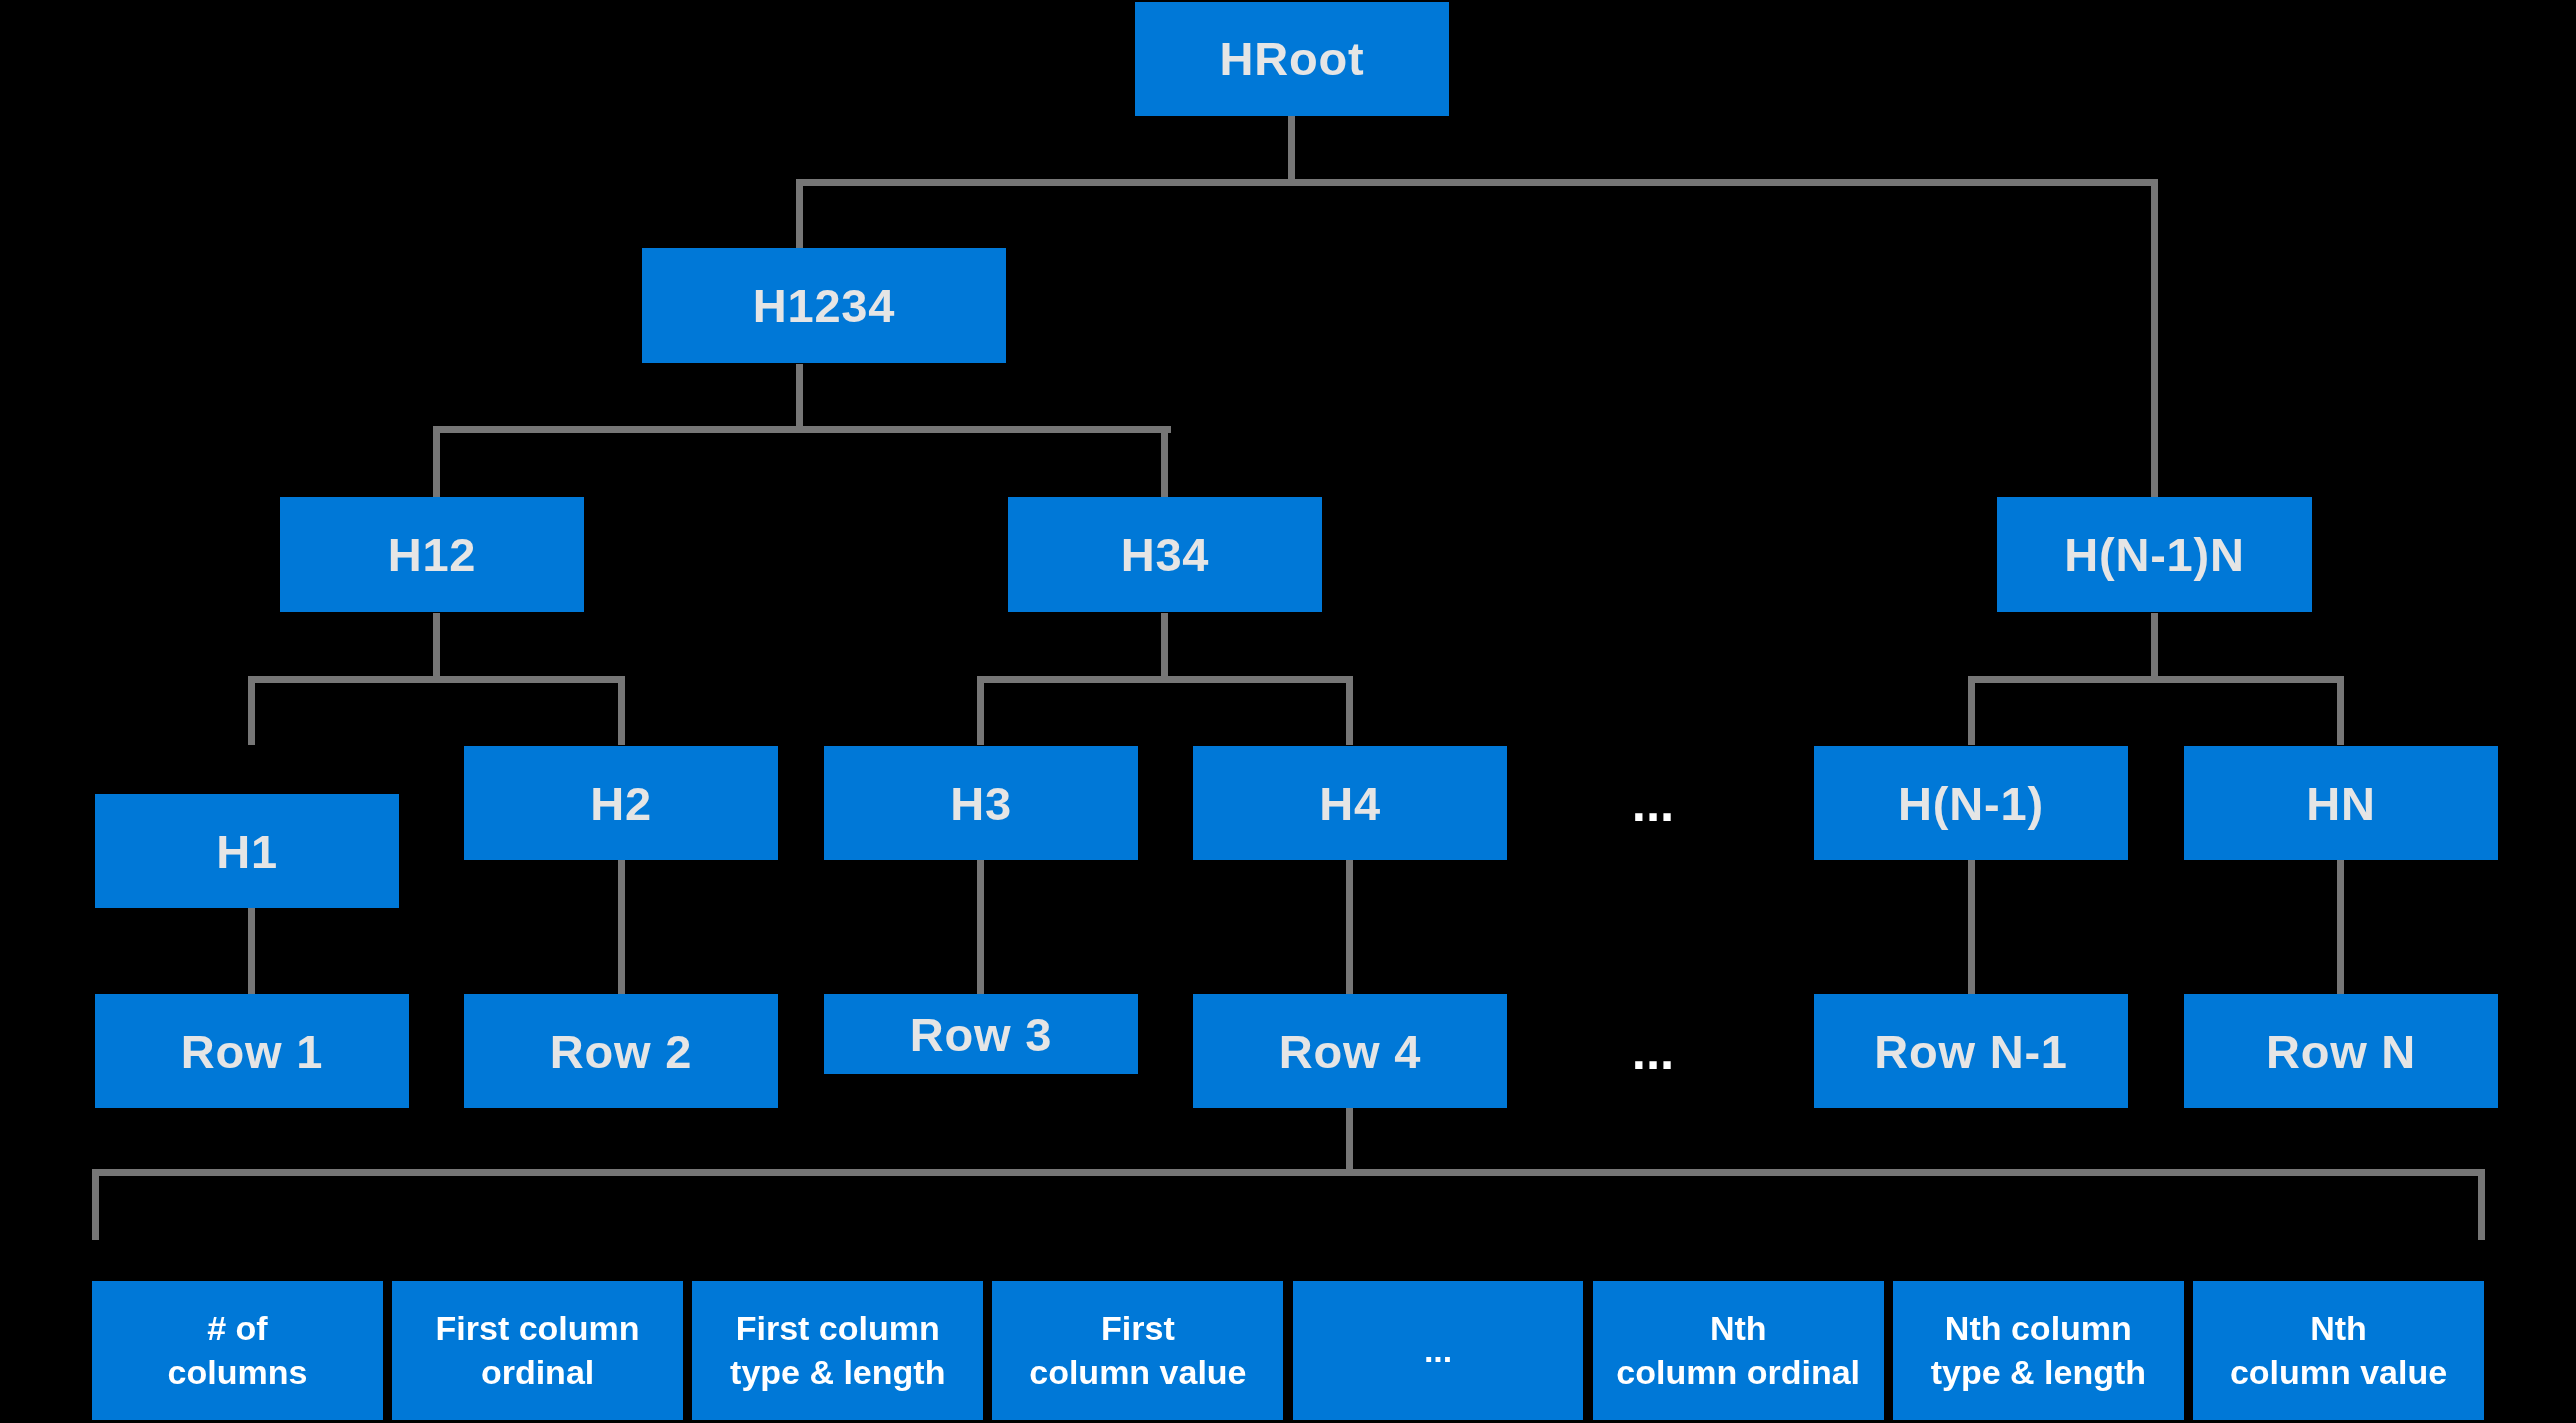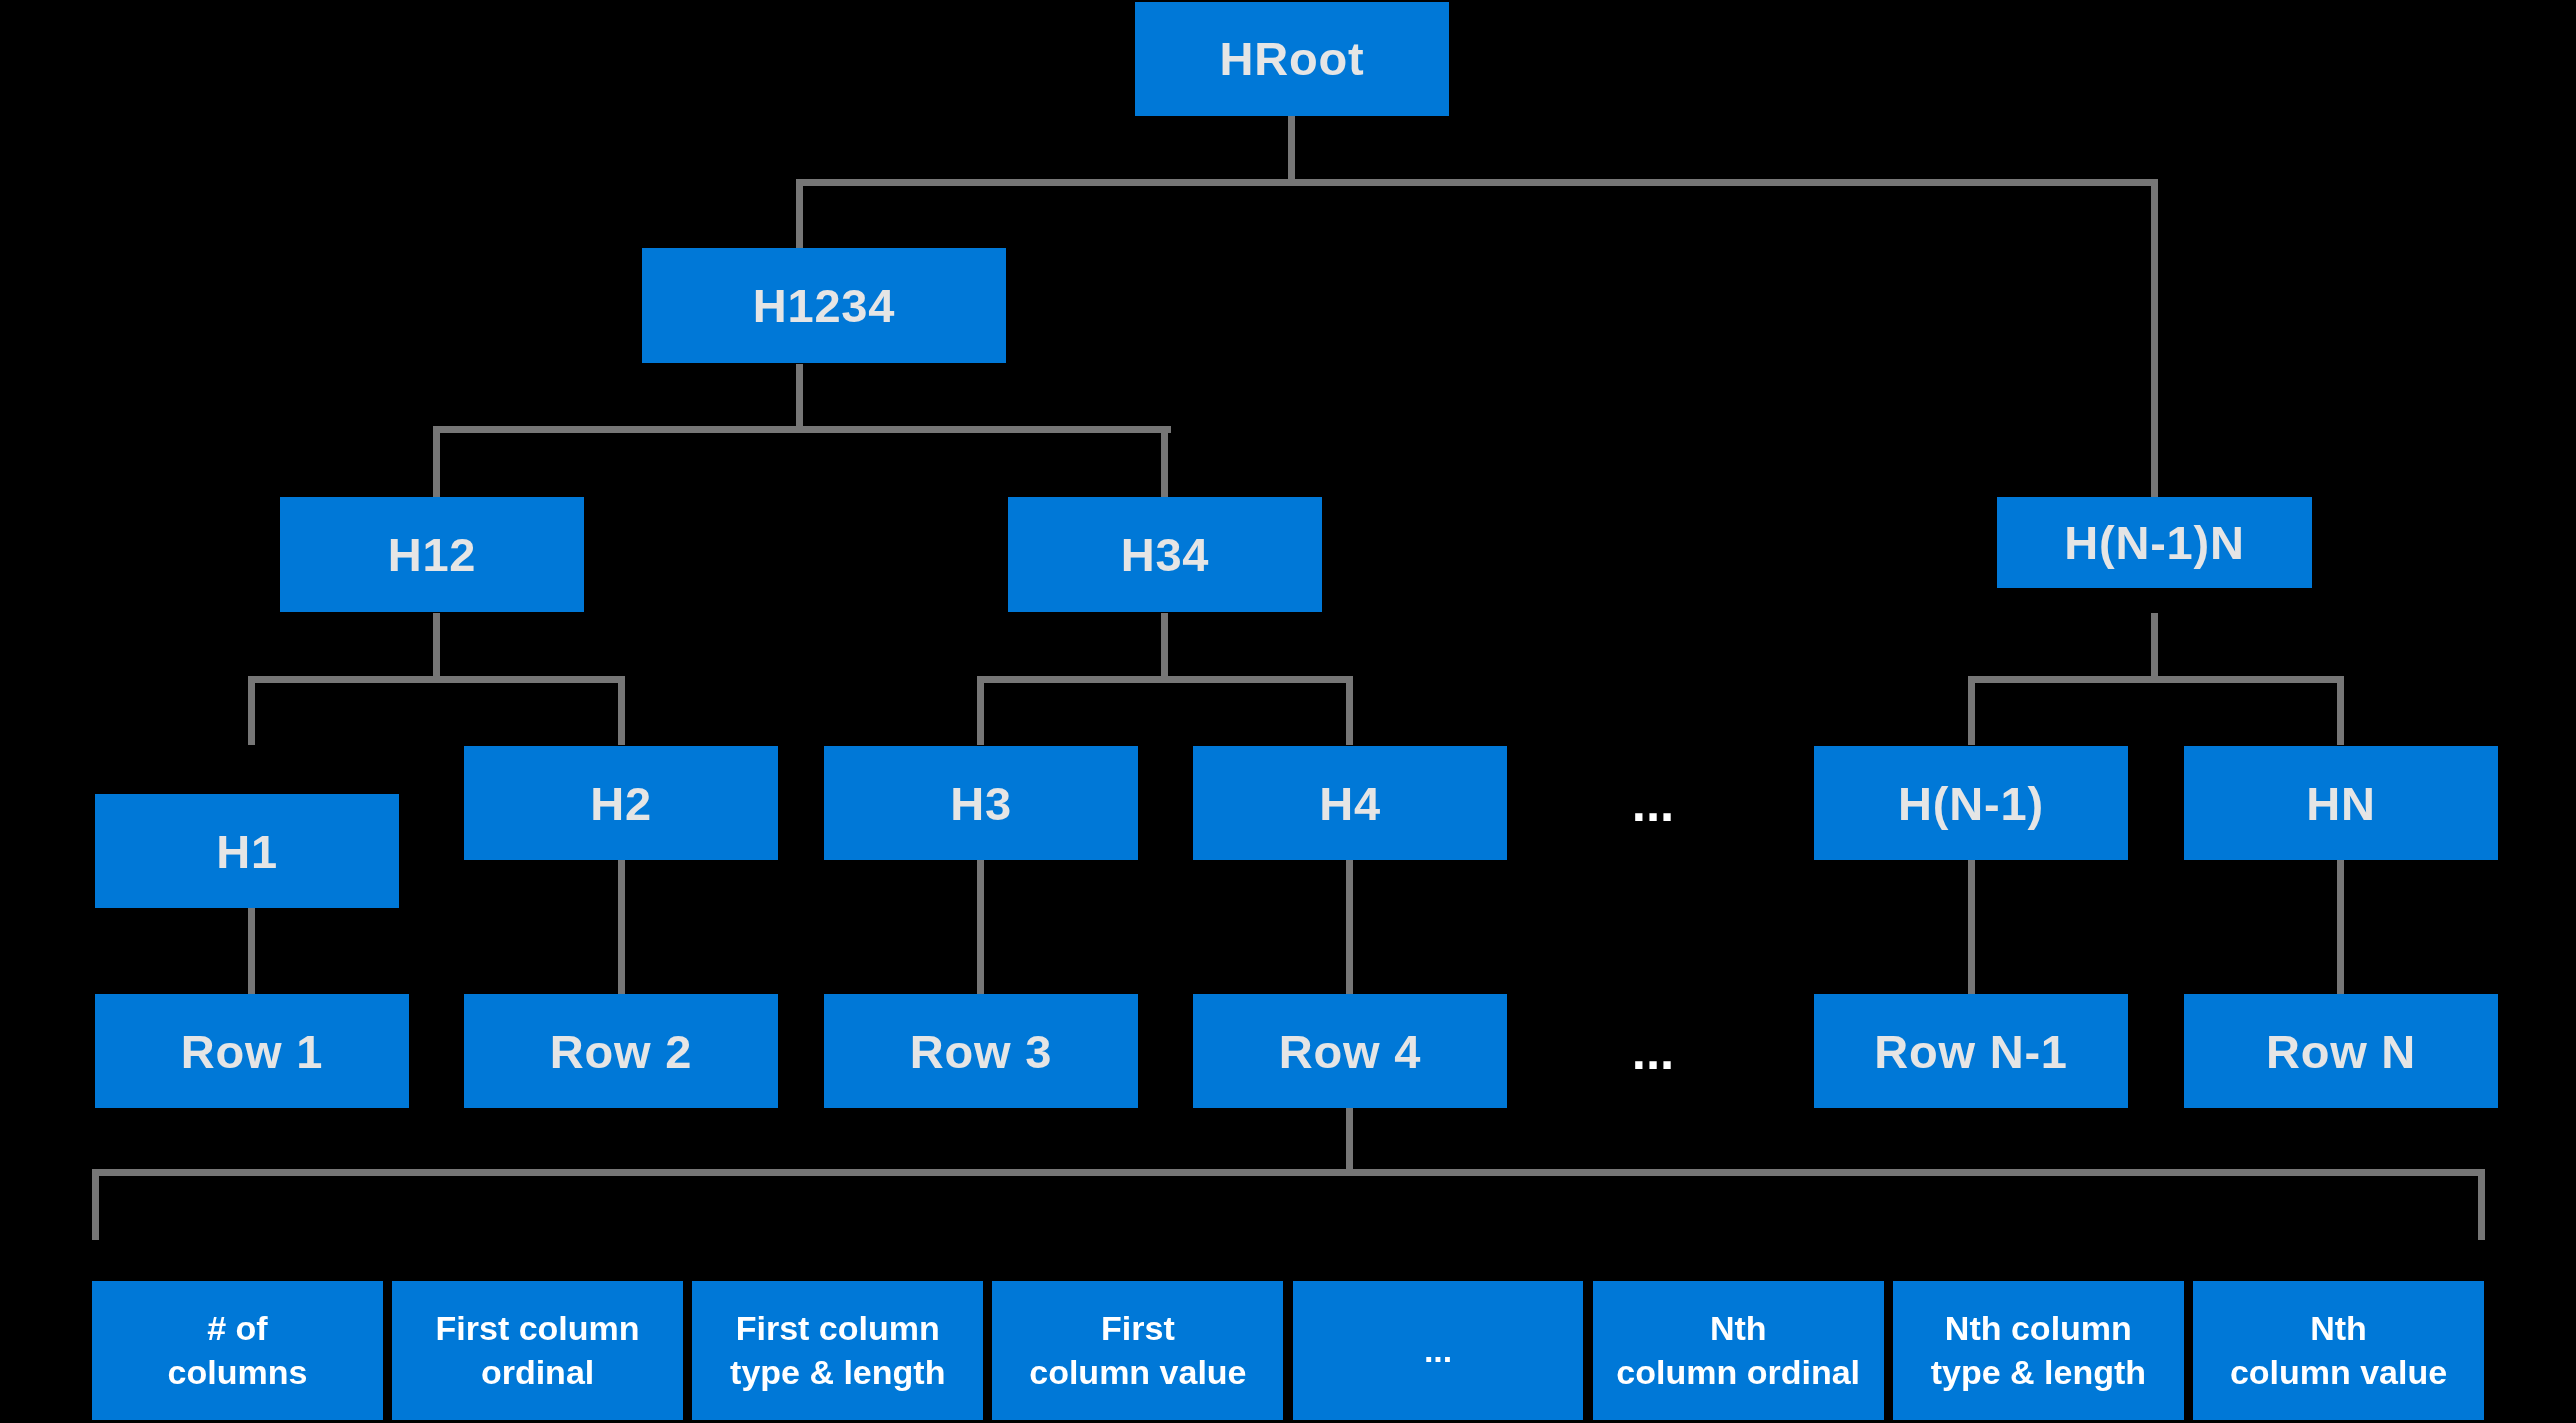--- a/index.html
+++ b/index.html
@@ -93,33 +93,33 @@
   <div class="line" style="left:1346px;top:1108px;width:6.8px;height:68px;"></div>
   <div class="line" style="left:92px;top:1169px;width:2392px;height:6.8px;"></div>
   <div class="line" style="left:92px;top:1169px;width:6.8px;height:71px;"></div>
   <div class="line" style="left:2478px;top:1169px;width:6.8px;height:71px;"></div>
 
   <div class="node" style="left:1135px;top:1.7px;width:314px;height:114px;">HRoot</div>
   <div class="node" style="left:642px;top:248px;width:364px;height:115px;">H1234</div>
 
   <div class="node" style="left:280px;top:497px;width:304px;height:115px;">H12</div>
   <div class="node" style="left:1008px;top:497px;width:314px;height:115px;">H34</div>
-  <div class="node" style="left:1997px;top:497px;width:315px;height:91px;">H(N-1)N</div>
+  <div class="node" style="left:1997px;top:497px;width:315px;height:115px;">H(N-1)N</div>
 
   <div class="node" style="left:95px;top:746px;width:304px;height:114px;margin-top:48px;">H1</div>
   <div class="node" style="left:464px;top:746px;width:314px;height:114px;">H2</div>
   <div class="node" style="left:824px;top:746px;width:314px;height:114px;">H3</div>
   <div class="node" style="left:1193px;top:746px;width:314px;height:114px;">H4</div>
   <div class="ellipsis" style="left:1602px;top:746px;width:102px;height:114px;">...</div>
   <div class="node" style="left:1814px;top:746px;width:314px;height:114px;">H(N-1)</div>
   <div class="node" style="left:2184px;top:746px;width:314px;height:114px;">HN</div>
 
   <div class="node" style="left:95px;top:994px;width:314px;height:114px;">Row 1</div>
   <div class="node" style="left:464px;top:994px;width:314px;height:114px;">Row 2</div>
-  <div class="node" style="left:824px;top:994px;width:314px;height:114px;">Row 3</div>
+  <div class="node" style="left:824px;top:994px;width:314px;height:80px;">Row 3</div>
   <div class="node" style="left:1193px;top:994px;width:314px;height:114px;">Row 4</div>
   <div class="ellipsis" style="left:1602px;top:994px;width:102px;height:114px;">...</div>
   <div class="node" style="left:1814px;top:994px;width:314px;height:114px;">Row N-1</div>
   <div class="node" style="left:2184px;top:994px;width:314px;height:114px;">Row N</div>
 
   <div id="field-row">
     <div class="cell"># of
 columns</div>
     <div class="cell">First column
 ordinal</div>

